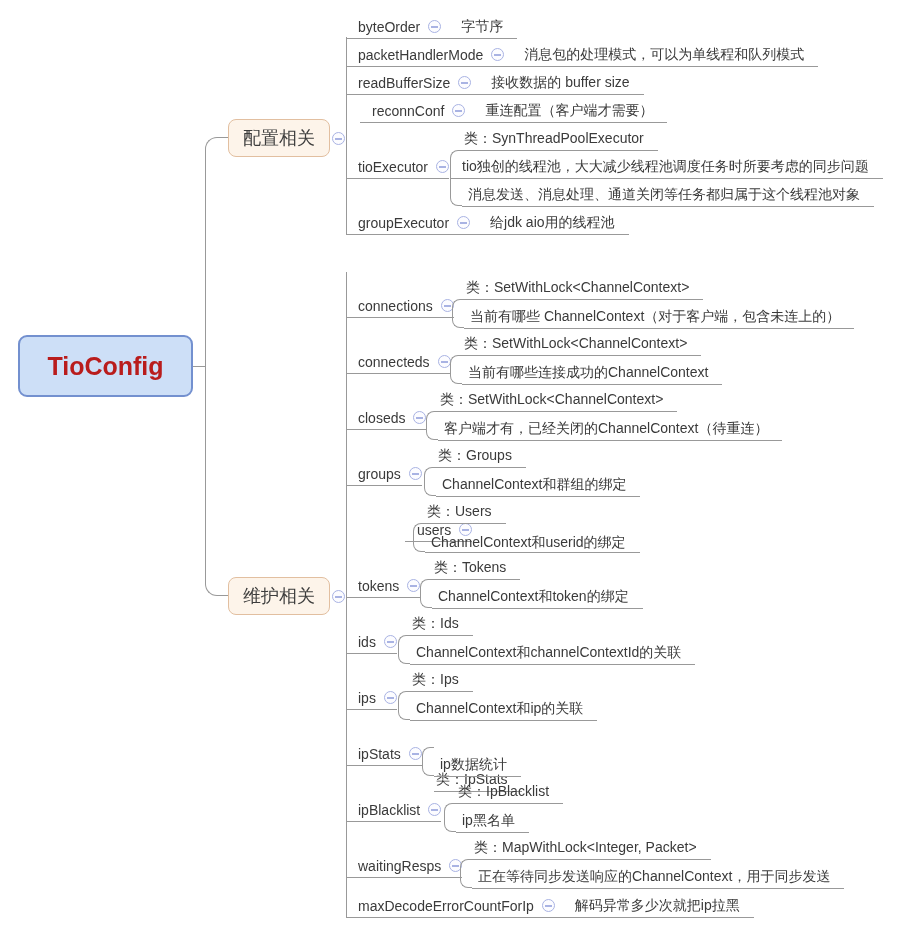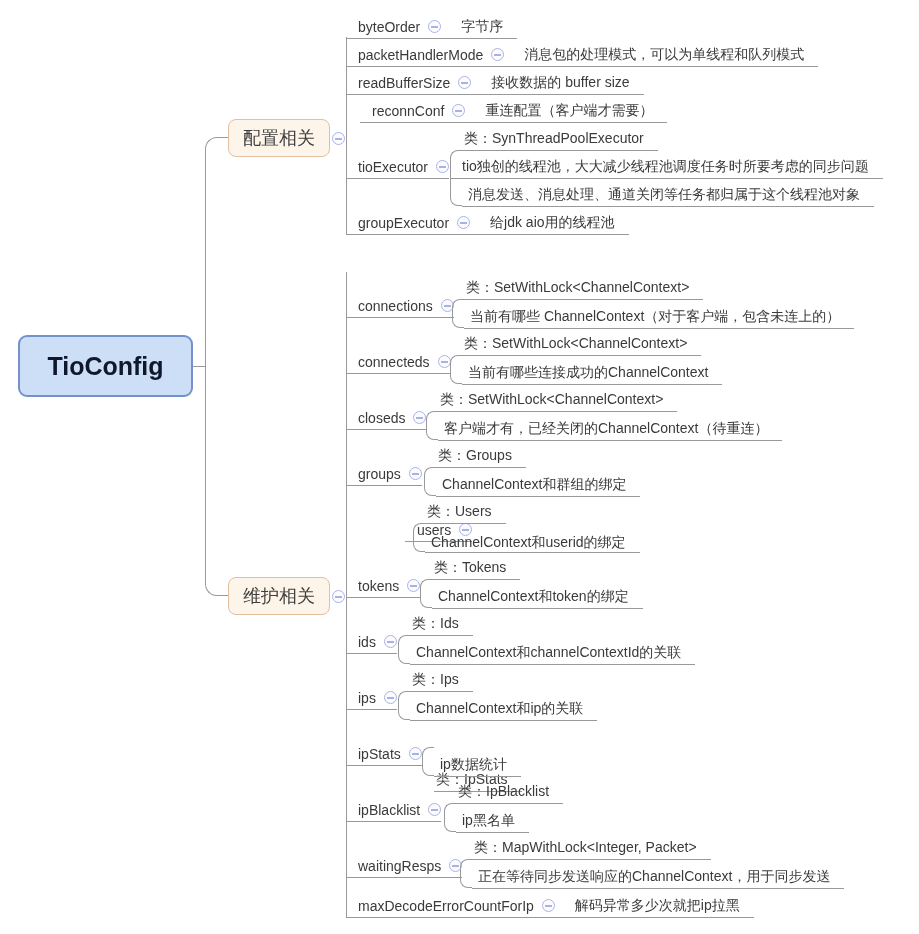--- a/index.html
+++ b/index.html
@@ -14,21 +14,21 @@
   .drow{padding:0 14px 0 6px;}
   .tdesc{margin-left:20px;}
   
   .micon{width:13px;height:13px;box-sizing:border-box;border:1px solid #a9b3e3;border-radius:50%;
          background:#fcfcff;margin-left:8px;position:relative;flex:none;}
   .micon::after{content:"";position:absolute;left:2px;top:5px;width:7px;height:1.5px;background:#a9b3e3;}
   .bicon{position:absolute;margin-left:0;}
   
   .root{position:absolute;left:18px;top:335px;width:175px;height:62px;box-sizing:border-box;
         background:#cddff7;border:2px solid #7390cf;border-radius:9px;display:flex;align-items:center;
-        justify-content:center;font-size:25px;font-weight:bold;color:#0f172a;}
+        justify-content:center;font-size:25px;font-weight:bold;color:#b91c1c;}
   .branch{position:absolute;left:228px;width:102px;height:38px;box-sizing:border-box;
           border:1.5px solid #e2bfa0;background:#fdf4ea;border-radius:8px;display:flex;
           align-items:center;justify-content:center;font-size:18px;color:#3d3d3d;}
   
   .line{position:absolute;box-sizing:border-box;}
   .vtrunk{width:0;border-left:1.5px solid #999;}
   .hstub{height:0;border-top:1.5px solid #999;}
   .roottrunk{left:205px;top:137px;width:23px;height:459px;border-left:1.5px solid #999;
              border-top:1.5px solid #999;border-bottom:1.5px solid #999;
              border-top-left-radius:12px;border-bottom-left-radius:12px;}

